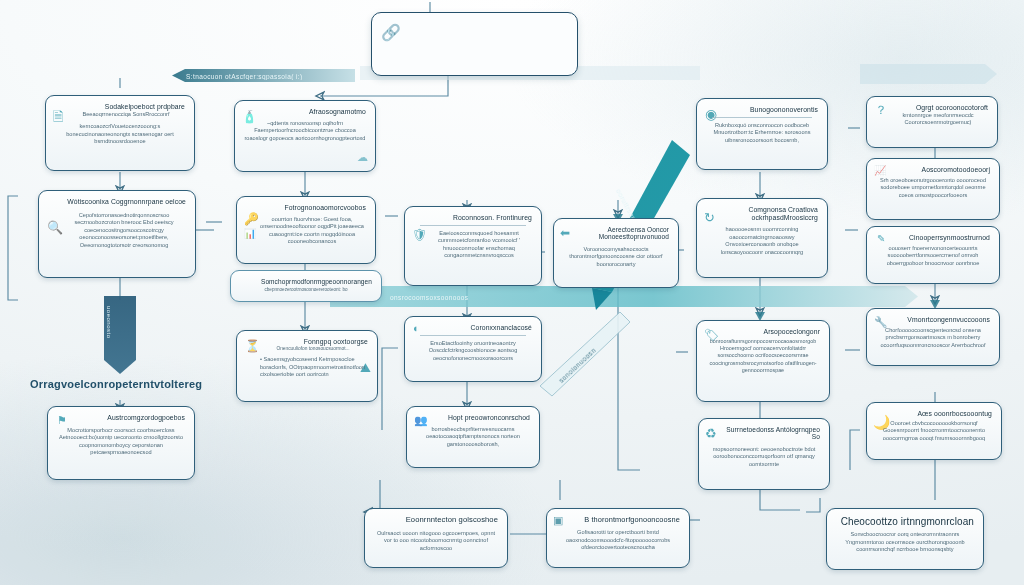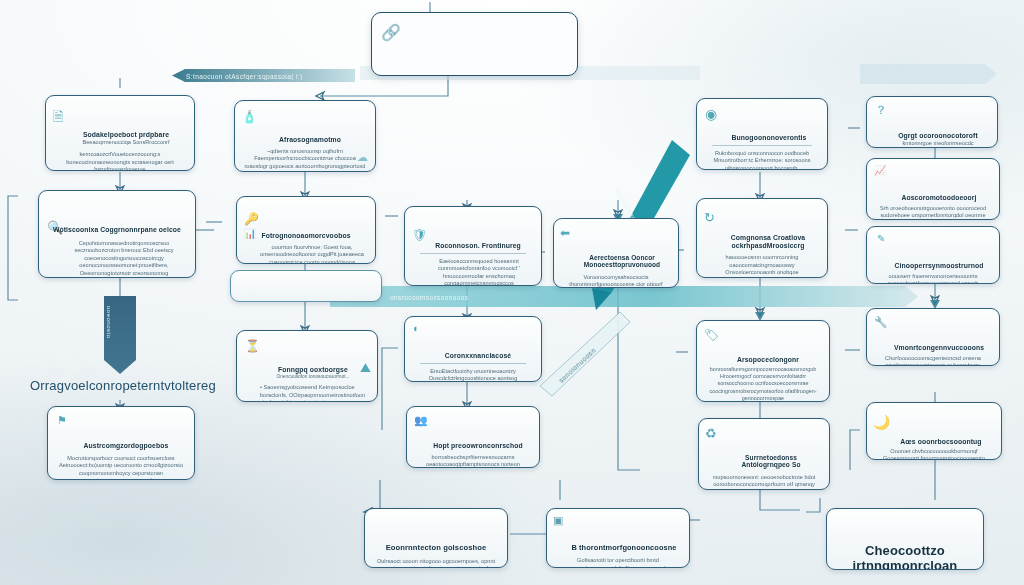--- a/index.html
+++ b/index.html
@@ -30,27 +30,26 @@
     box-sizing:border-box;
     border-radius:9px;
     background:linear-gradient(180deg,#fdfefe 0%,#eef4f7 100%);
     border:1.4px solid #2f5f7a;
     box-shadow:0 2px 5px rgba(40,80,100,.18);
     padding:7px 9px 8px 9px;
     overflow:hidden;
   }
   .node.soft{border-color:#5d93ab;}
   .node .ttl{
-    font-weight:bold;
+    font-weight:normal;
     color:#15303f;
-    text-align:center;
+    text-align:right;
     line-height:1.12;
     letter-spacing:.1px;
     filter:blur(.25px);
-    margin-top:28px;
   }
   .node .rule{
     height:1px;background:#9bb7c4;margin:3px 6px 4px 6px;opacity:.75;
   }
   .node .bd{
     color:#4f6b7a;
     text-align:center;
     line-height:1.35;
     filter:blur(.45px);
   }
@@ -82,21 +81,21 @@
 
   .vlabel{
     position:absolute;color:#dceef2;font-size:6px;letter-spacing:.5px;
     filter:blur(.5px);
   }
   .diaglabel{
     position:absolute;color:#e3f4f7;font-size:6.5px;letter-spacing:.6px;
     filter:blur(.5px);transform-origin:left center;
   }
   .flatlabel{
-    position:absolute;color:#22506a;font-size:13px;font-weight:normal;
+    position:absolute;color:#22506a;font-size:11px;font-weight:bold;
     letter-spacing:.2px;filter:blur(.4px);white-space:nowrap;
   }
 </style>
 </head>
 <body>
 
 <div class="paper"></div>
 
 <svg class="wires" xmlns="http://www.w3.org/2000/svg">
   <defs>
@@ -358,15 +357,15 @@
 </div>
 
 <div class="node" style="left:546px;top:508px;width:144px;height:60px;">
   <span class="ico" style="left:6px;top:6px;font-size:11px;color:#2a7f93;">▣</span>
   <div class="ttl" style="font-size:7.4px;padding-left:12px;">B thorontmorfgonooncoosne</div>
   <div class="bd" style="font-size:5.6px;margin-top:5px;">Gofisaorotti tor operctboorti bmtd oaoxnodcoomsooodcfc-fitopooooocorrobs ofdeorctoovertooteoscnoucha</div>
 </div>
 
 <div class="node" style="left:826px;top:508px;width:158px;height:62px;">
 
-  <div class="ttl" style="font-size:13px;">Cheocoottzo irtnngmonrcloan</div>
+  <div class="ttl" style="font-size:10px;">Cheocoottzo irtnngmonrcloan</div>
   <div class="bd" style="font-size:5.6px;margin-top:4px;">Sonvcboocroocror oorq onteorormntraonnrs Yngrnonrntoroo oceornsoce ourcthoronqpooonb coonrrsonnchqf ncrrbooe brnoonsqsbty</div>
 </div>
 
 </body></html>

